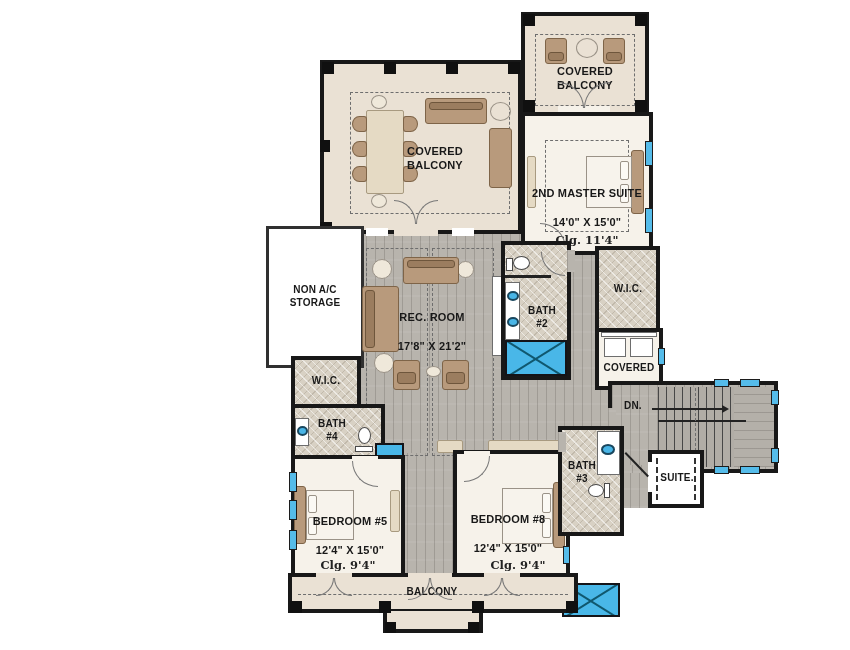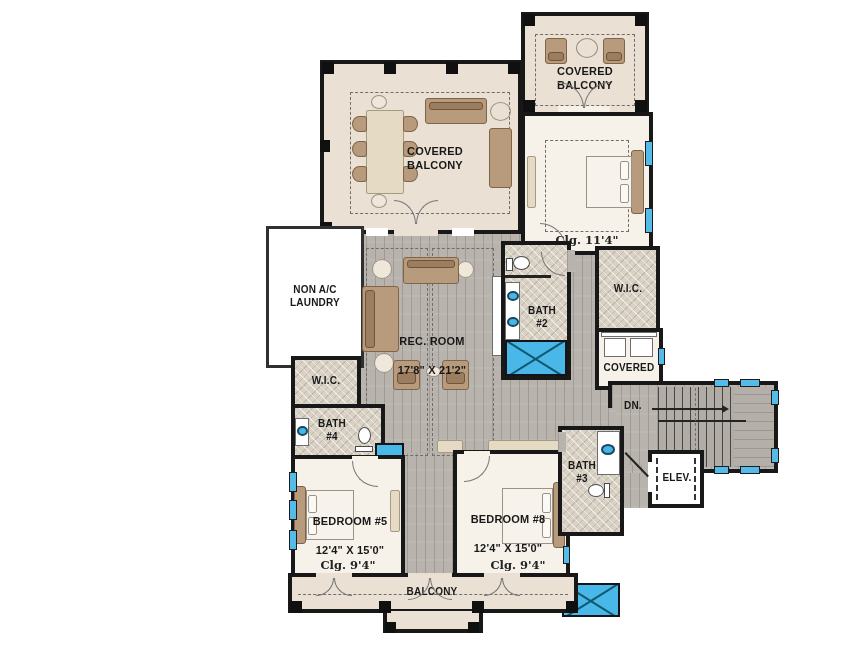--- a/index.html
+++ b/index.html
@@ -85,20 +85,24 @@
   <div class="abs arc arc-tr" style="left:558px;top:82px;width:26px;height:26px;"></div>
   <div class="abs arc arc-tl" style="left:584px;top:82px;width:26px;height:26px;"></div>
 
   <div class="abs cream wall4" style="left:521px;top:112px;width:132px;height:143px;"></div>
   <div class="abs dashed" style="left:545px;top:140px;width:84px;height:92px;"></div>
   <div class="abs furn-lt" style="left:527px;top:156px;width:9px;height:52px;"></div>
   <div class="abs furn" style="left:631px;top:150px;width:13px;height:64px;"></div>
   <div class="abs mattress" style="left:586px;top:156px;width:46px;height:52px;"></div>
   <div class="abs pillow" style="left:620px;top:161px;width:9px;height:19px;"></div>
   <div class="abs pillow" style="left:620px;top:184px;width:9px;height:19px;"></div>
+  <div class="abs lbl" style="left:527px;top:172px;width:120px;">
+    <span>2ND MASTER SUITE</span><br>
+    <span>14'0" X 15'0"</span>
+  </div>
   <div class="abs clg" style="left:550px;top:233px;width:74px;">Clg. 11'4"</div>
   <div class="abs win" style="left:645px;top:141px;width:8px;height:25px;"></div>
   <div class="abs win" style="left:645px;top:208px;width:8px;height:25px;"></div>
 
   <div class="abs cream" style="left:540px;top:247px;width:26px;height:10px;"></div>
   <div class="abs arc arc-tr" style="left:540px;top:223px;width:26px;height:26px;"></div>
 
   <div class="abs beige wall4" style="left:320px;top:60px;width:202px;height:174px;"></div>
   <div class="abs dashed" style="left:350px;top:92px;width:160px;height:122px;"></div>
 
@@ -127,38 +131,38 @@
   <div class="abs post" style="left:320px;top:222px;width:12px;height:12px;"></div>
 
   <div class="abs" style="left:366px;top:228px;width:22px;height:8px;background:#fff;"></div>
   <div class="abs" style="left:452px;top:228px;width:22px;height:8px;background:#fff;"></div>
   <div class="abs beige" style="left:394px;top:224px;width:44px;height:12px;"></div>
   <div class="abs arc arc-tr" style="left:394px;top:200px;width:22px;height:24px;"></div>
   <div class="abs arc arc-tl" style="left:416px;top:200px;width:22px;height:24px;"></div>
 
   <div class="abs white-room wall3" style="left:266px;top:226px;width:98px;height:142px;"></div>
   <div class="abs lbl lbl-sm" style="left:283px;top:284px;width:64px;">NON A/C
-LAUNDRY</div>
+STORAGE</div>
 
   <div class="abs dashed" style="left:366px;top:248px;width:62px;height:208px;"></div>
   <div class="abs dashed" style="left:432px;top:248px;width:62px;height:208px;"></div>
   <div class="abs circle" style="left:372px;top:259px;width:20px;height:20px;"></div>
   <div class="abs circle" style="left:457px;top:261px;width:17px;height:17px;"></div>
   <div class="abs circle" style="left:374px;top:353px;width:20px;height:20px;"></div>
   <div class="abs circle" style="left:426px;top:366px;width:15px;height:11px;"></div>
   <div class="abs furn" style="left:403px;top:257px;width:56px;height:27px;"></div>
   <div class="abs furn-dk" style="left:407px;top:260px;width:48px;height:8px;"></div>
   <div class="abs furn" style="left:362px;top:286px;width:37px;height:66px;"></div>
   <div class="abs furn-dk" style="left:365px;top:290px;width:10px;height:58px;"></div>
   <div class="abs furn" style="left:393px;top:360px;width:27px;height:30px;"></div>
   <div class="abs furn-dk" style="left:397px;top:372px;width:19px;height:12px;"></div>
   <div class="abs furn" style="left:442px;top:360px;width:27px;height:30px;"></div>
   <div class="abs furn-dk" style="left:446px;top:372px;width:19px;height:12px;"></div>
   <div class="abs counter" style="left:492px;top:276px;width:13px;height:80px;"></div>
-  <div class="abs lbl" style="left:390px;top:320px;width:84px;">
+  <div class="abs lbl" style="left:390px;top:296px;width:84px;">
     <span>REC. ROOM</span><br>
     <span>17'8" X 21'2"</span>
   </div>
 
   <div class="abs tile wall4" style="left:501px;top:241px;width:70px;height:139px;"></div>
   <div class="abs line" style="left:505px;top:275px;width:46px;height:3px;"></div>
   <div class="abs tank" style="left:506px;top:258px;width:7px;height:13px;"></div>
   <div class="abs bowl" style="left:513px;top:256px;width:17px;height:14px;"></div>
   <div class="abs counter" style="left:505px;top:282px;width:15px;height:58px;"></div>
   <div class="abs sink" style="left:507px;top:291px;width:12px;height:10px;"></div>
@@ -194,21 +198,21 @@
   <div class="abs win" style="left:740px;top:466px;width:20px;height:8px;"></div>
   <div class="abs win" style="left:771px;top:390px;width:8px;height:15px;"></div>
   <div class="abs win" style="left:771px;top:448px;width:8px;height:15px;"></div>
   <div class="abs wood-v" style="left:608px;top:408px;width:8px;height:58px;"></div>
   <div class="abs wood-v" style="left:614px;top:465px;width:34px;height:8px;"></div>
 
   <div class="abs white-room wall4" style="left:648px;top:450px;width:56px;height:58px;"></div>
   <div class="abs" style="left:656px;top:458px;width:40px;height:42px;border-left:2px dashed #333;border-right:2px dashed #333;"></div>
   <div class="abs white-room" style="left:648px;top:462px;width:6px;height:30px;"></div>
   <div class="abs line" style="left:626px;top:452px;width:33px;height:1.5px;transform:rotate(46deg);transform-origin:0 0;"></div>
-  <div class="abs lbl lbl-sm" style="left:656px;top:472px;width:42px;">ELEV.</div>
+  <div class="abs lbl lbl-sm" style="left:656px;top:472px;width:42px;">SUITE.</div>
 
   <div class="abs tile wall4" style="left:291px;top:356px;width:70px;height:52px;"></div>
   <div class="abs lbl lbl-sm" style="left:303px;top:375px;width:46px;">W.I.C.</div>
 
   <div class="abs tile wall4" style="left:291px;top:404px;width:94px;height:55px;"></div>
   <div class="abs counter" style="left:295px;top:418px;width:14px;height:28px;"></div>
   <div class="abs sink" style="left:297px;top:426px;width:11px;height:10px;"></div>
   <div class="abs bowl" style="left:358px;top:427px;width:13px;height:17px;"></div>
   <div class="abs tank" style="left:355px;top:446px;width:18px;height:6px;"></div>
   <div class="abs blue-fix xmark" style="left:375px;top:407px;width:29px;height:49px;"></div>

